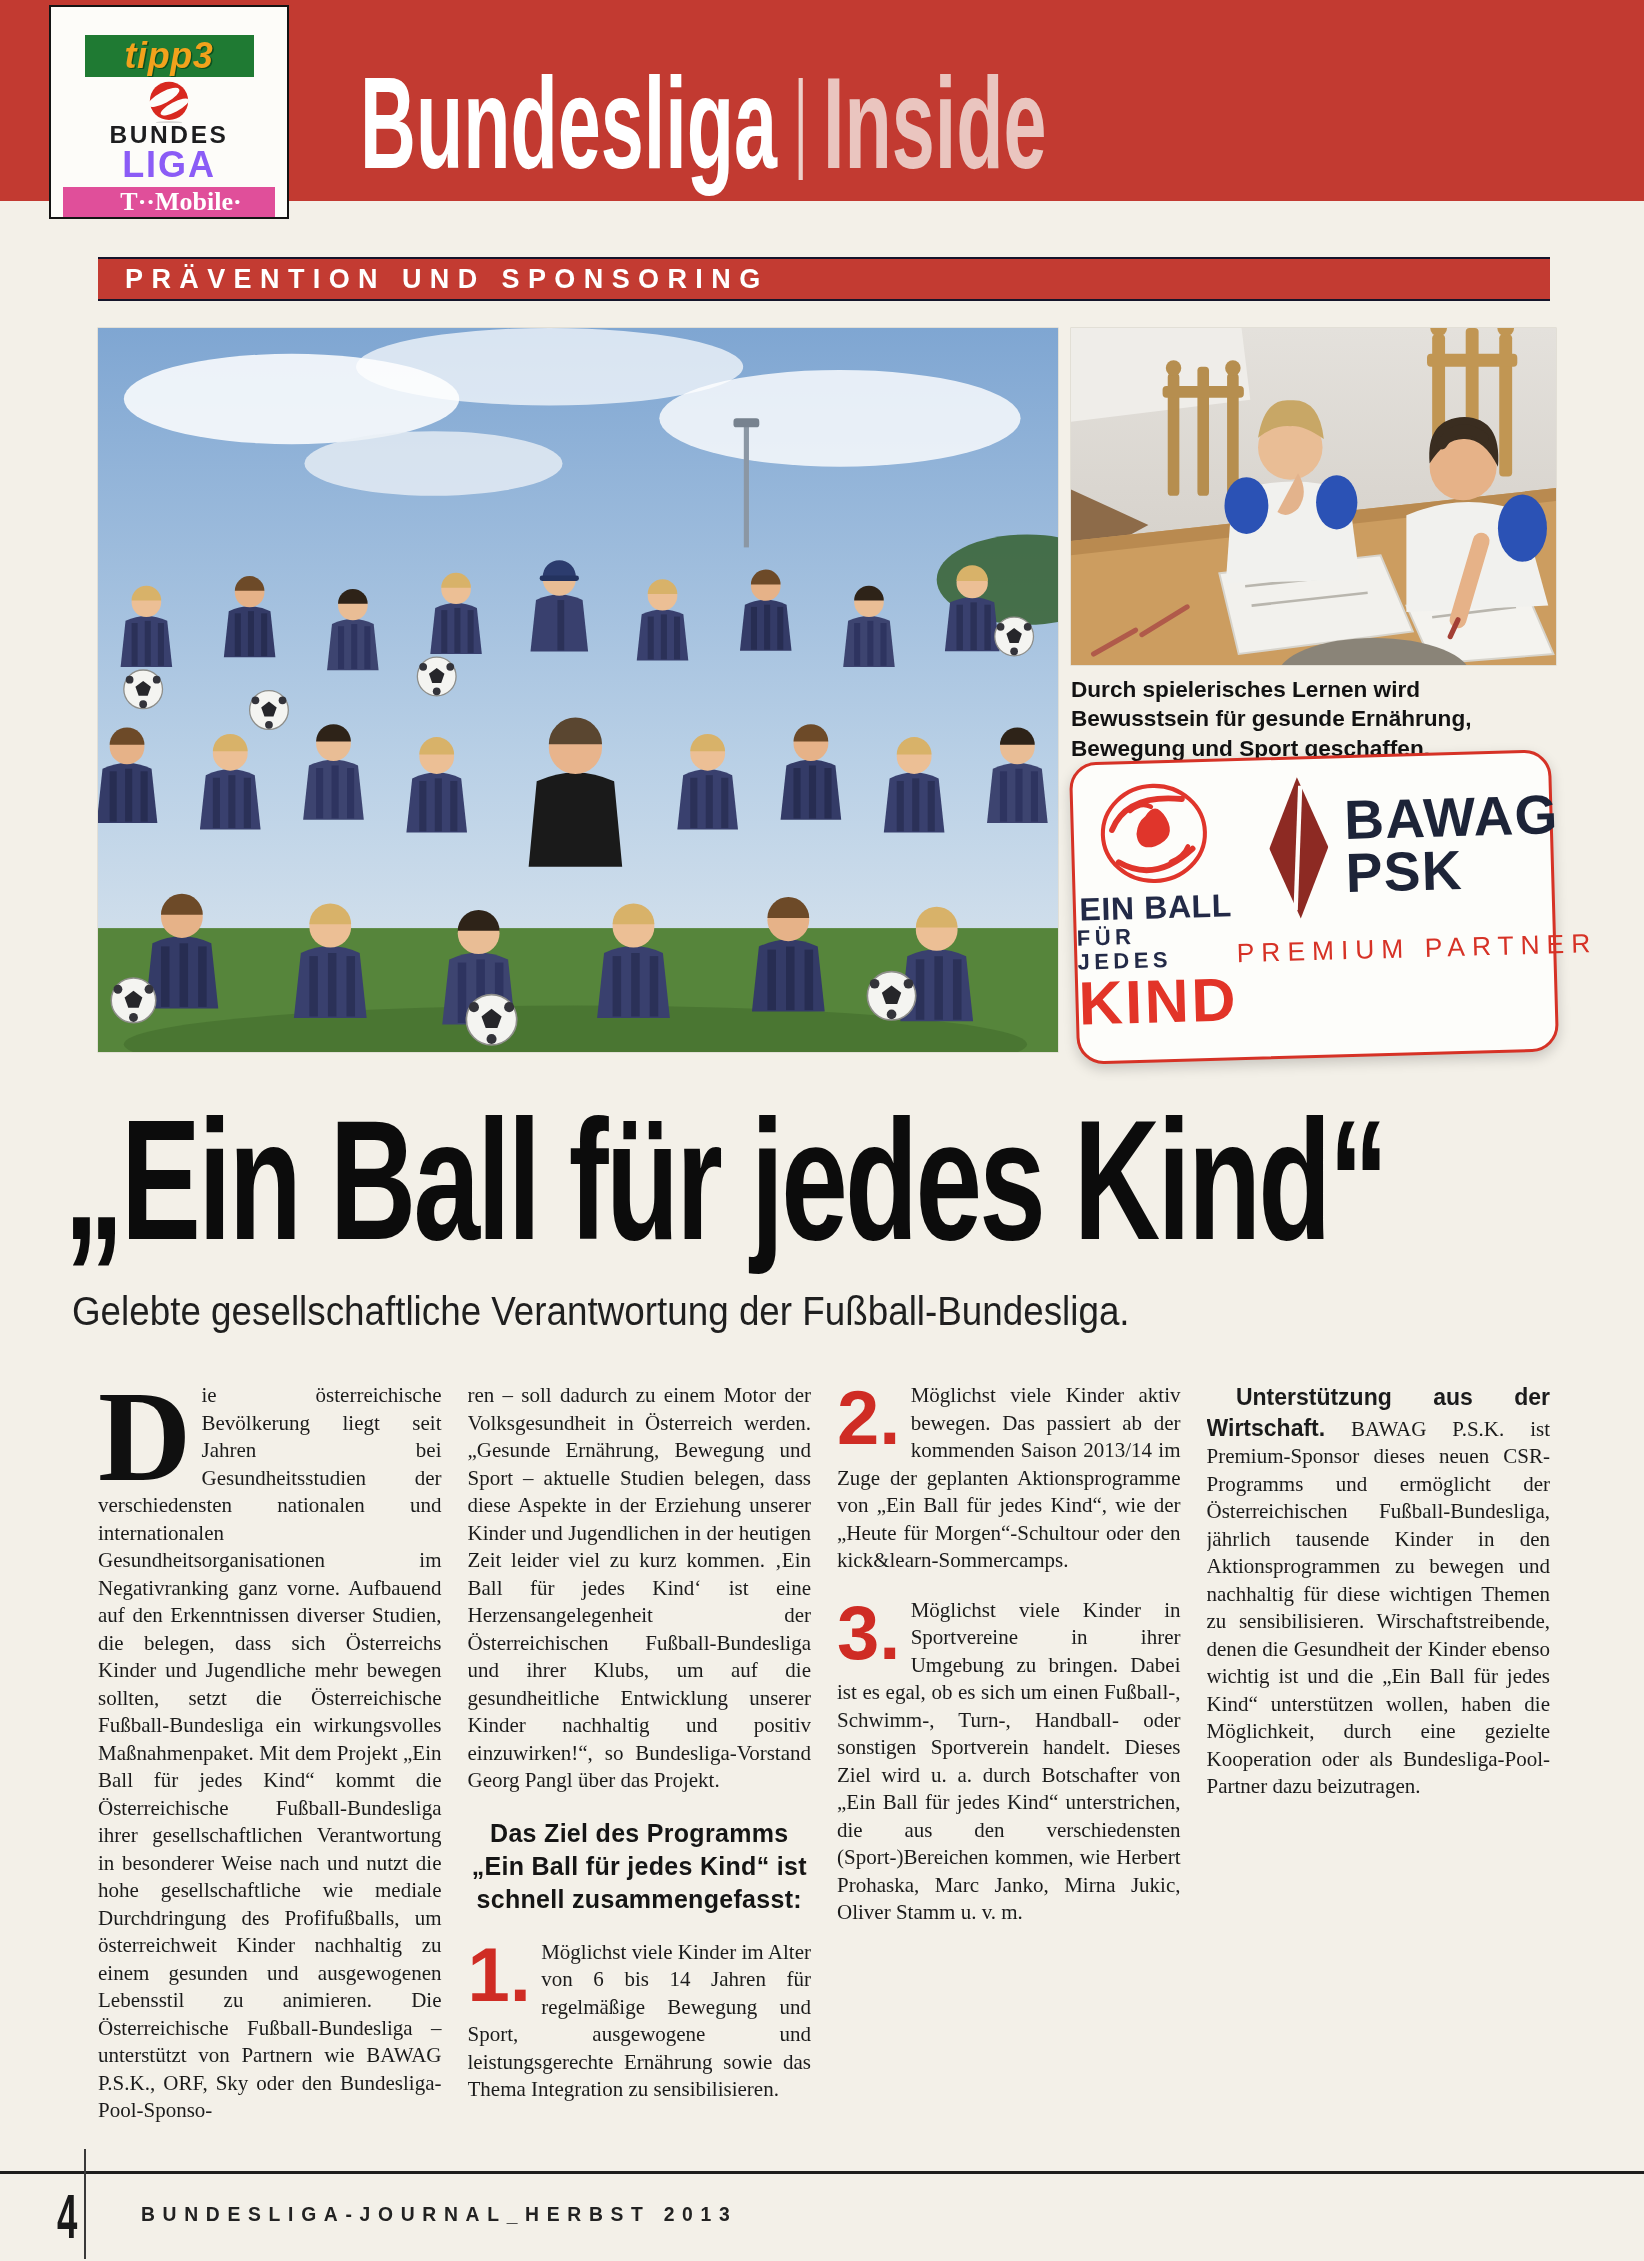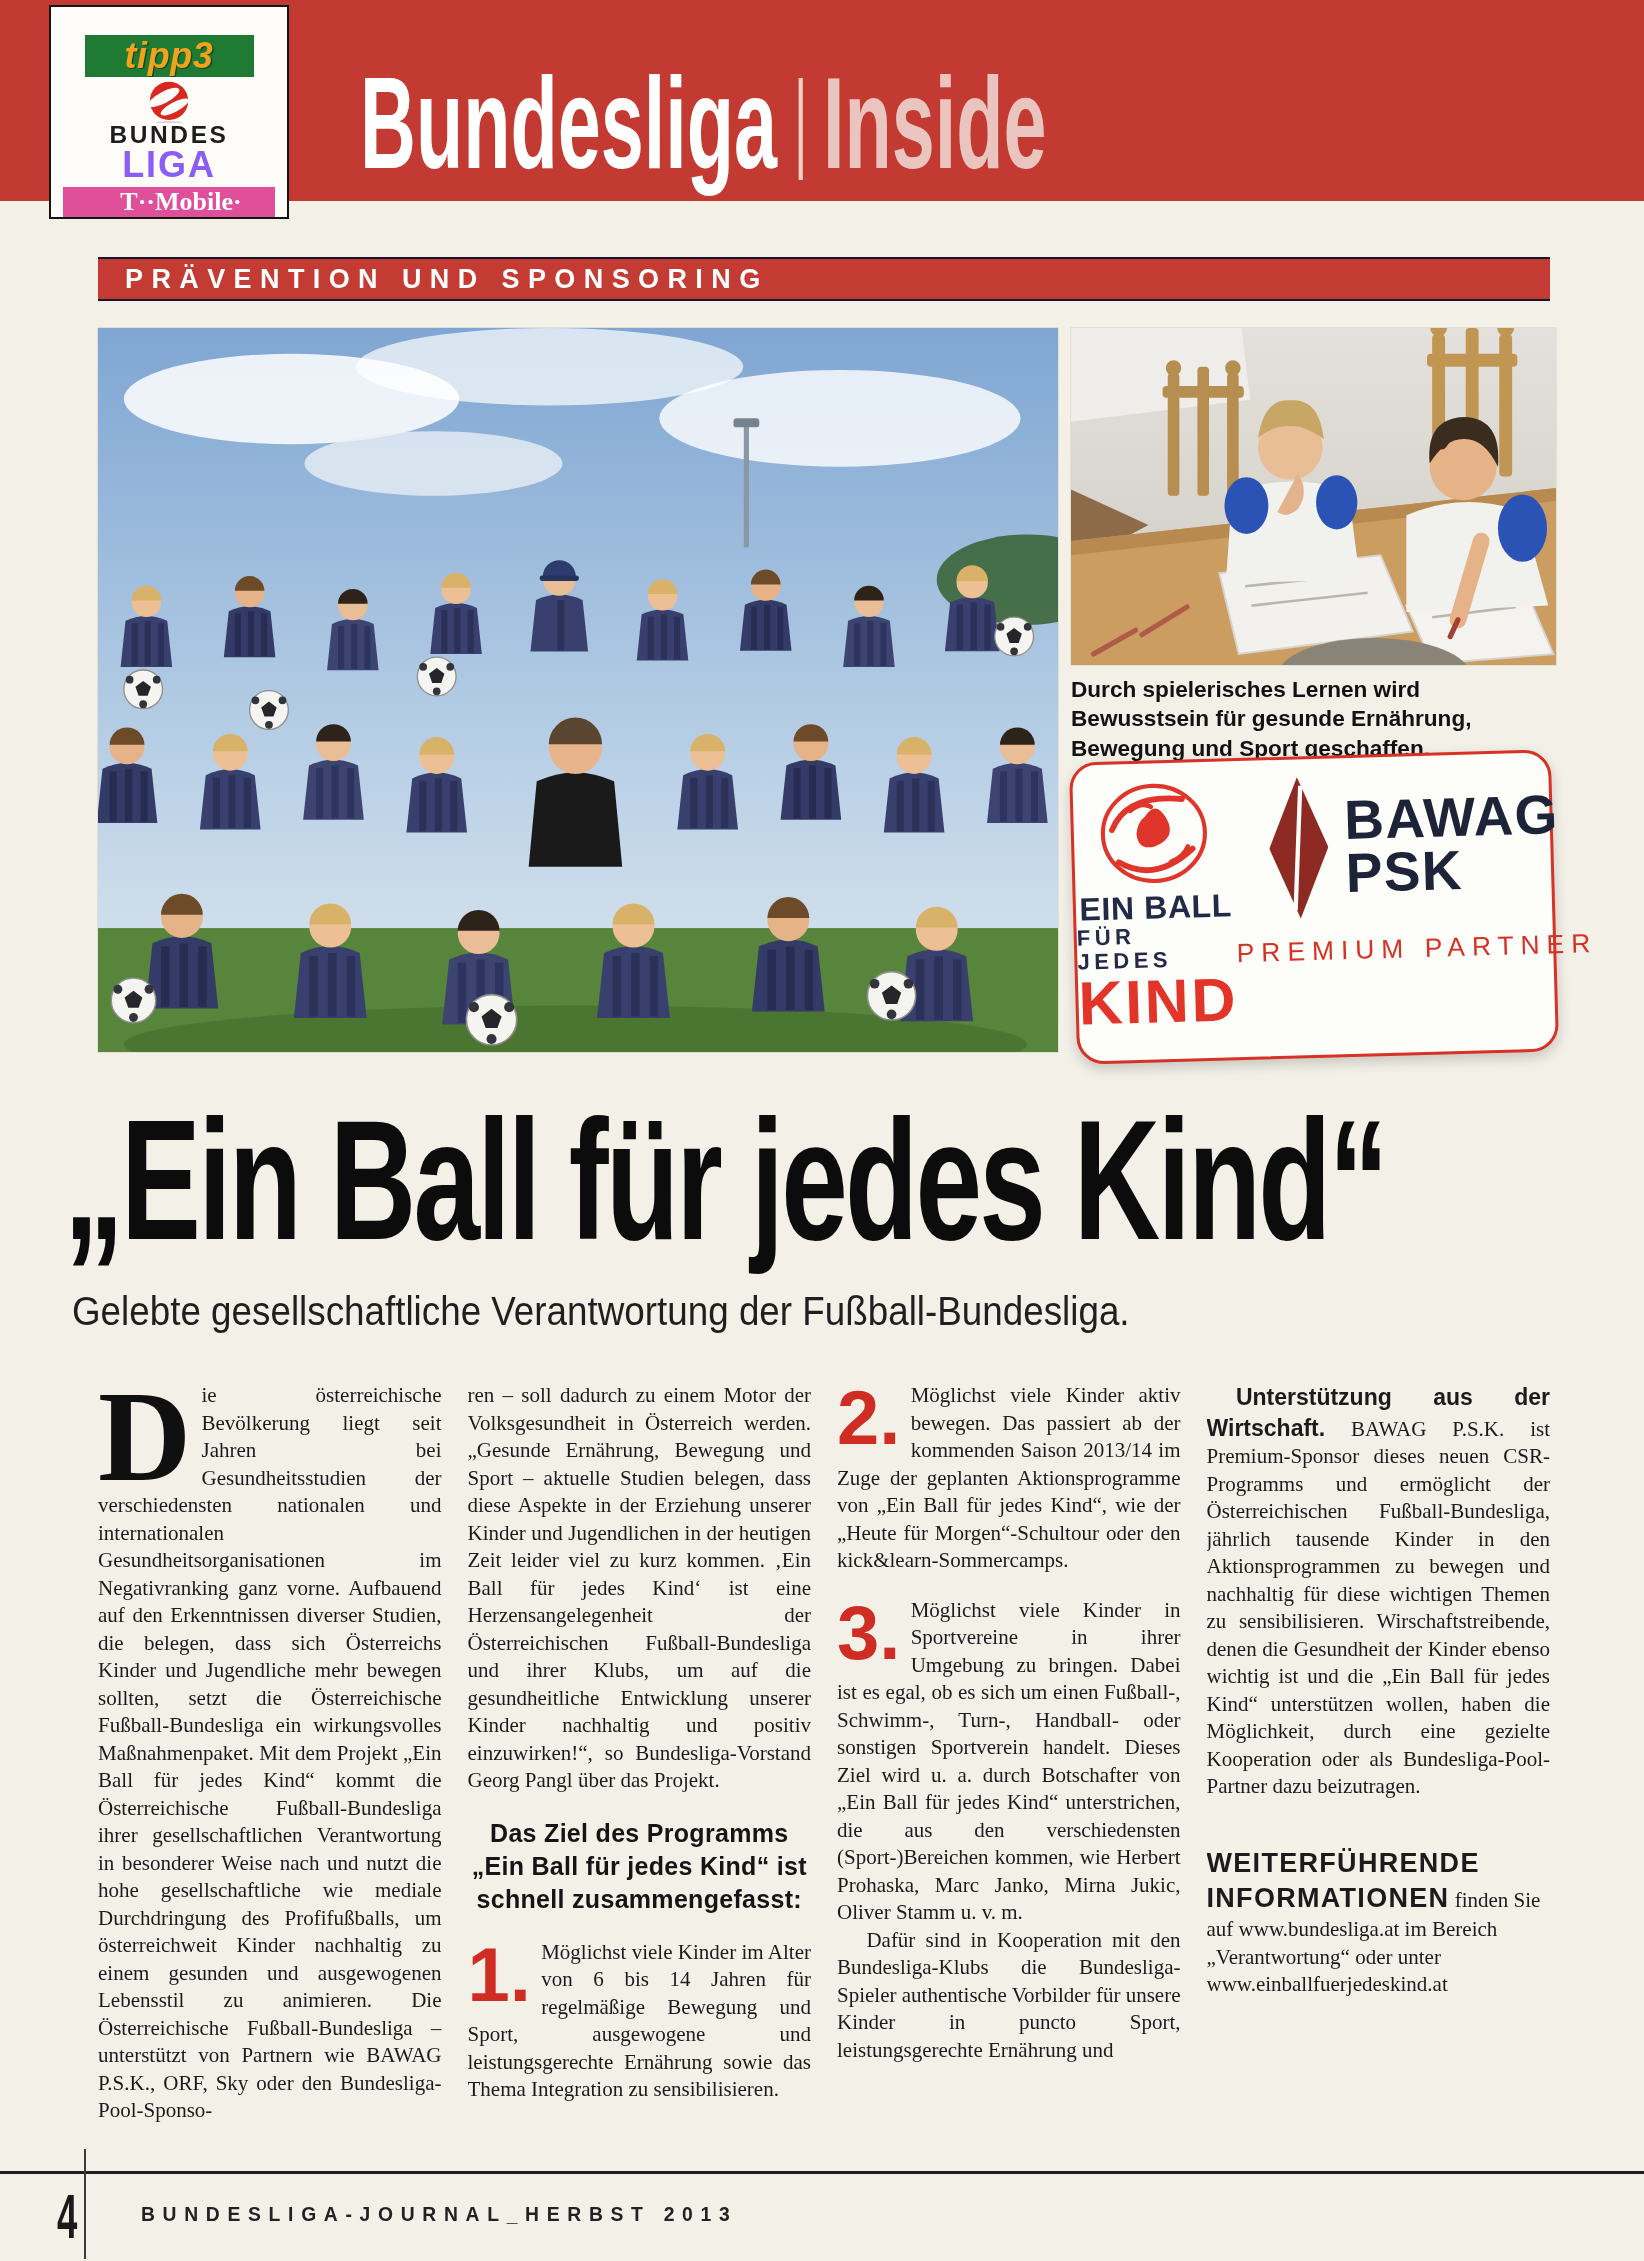--- a/index.html
+++ b/index.html
@@ -339,25 +339,23 @@
     <p><span class="dropcap">D</span><span>ie österreichische Bevölkerung liegt seit Jahren bei Gesundheitsstudien der verschiedensten nationalen und internationalen Gesundheitsorganisationen im Negativranking ganz vorne. Aufbauend auf den Erkenntnissen diverser Studien, die belegen, dass sich Österreichs Kinder und Jugendliche mehr bewegen sollten, setzt die Österreichische Fußball-Bundesliga ein wirkungsvolles Maßnahmenpaket. Mit dem Projekt „Ein Ball für jedes Kind“ kommt die Österreichische Fußball-Bundesliga ihrer gesellschaftlichen Verantwortung in besonderer Weise nach und nutzt die hohe gesellschaftliche wie mediale Durchdringung des Profifußballs, um österreichweit Kinder nachhaltig zu einem gesunden und ausgewogenen Lebensstil zu animieren. Die Österreichische Fußball-Bundesliga – unterstützt von Partnern wie BAWAG P.S.K., ORF, Sky oder den Bundesliga-Pool-Sponso-</span></p>
   </div>
   <div class="col">
     <p>ren – soll dadurch zu einem Motor der Volksgesundheit in Österreich werden. „Gesunde Ernährung, Bewegung und Sport – aktuelle Studien belegen, dass diese Aspekte in der Erziehung unserer Kinder und Jugendlichen in der heutigen Zeit leider viel zu kurz kommen. ‚Ein Ball für jedes Kind‘ ist eine Herzensangelegenheit der Österreichischen Fußball-Bundesliga und ihrer Klubs, um auf die gesundheitliche Entwicklung unserer Kinder nachhaltig und positiv einzuwirken!“, so Bundesliga-Vorstand Georg Pangl über das Projekt.</p>
     <p class="subhead2">Das Ziel des Programms „Ein Ball für jedes Kind“ ist schnell zusammengefasst:</p>
     <p class="item"><span class="num">1.</span><span>Möglichst viele Kinder im Alter von 6 bis 14 Jahren für regelmäßige Bewegung und Sport, ausgewogene und leistungsgerechte Ernährung sowie das Thema Integration zu sensibilisieren.</span></p>
   </div>
   <div class="col">
     <p><span class="num">2.</span><span>Möglichst viele Kinder aktiv bewegen. Das passiert ab der kommenden Saison 2013/14 im Zuge der geplanten Aktionsprogramme von „Ein Ball für jedes Kind“, wie der „Heute für Morgen“-Schultour oder den kick&amp;learn-Sommercamps.</span></p>
     <p class="item"><span class="num">3.</span><span>Möglichst viele Kinder in Sportvereine in ihrer Umgebung zu bringen. Dabei ist es egal, ob es sich um einen Fußball-, Schwimm-, Turn-, Handball- oder sonstigen Sportverein handelt. Dieses Ziel wird u. a. durch Botschafter von „Ein Ball für jedes Kind“ unterstrichen, die aus den verschiedensten (Sport-)Bereichen kommen, wie Herbert Prohaska, Marc Janko, Mirna Jukic, Oliver Stamm u. v. m.</span></p>
-    <p class="indent">Dafür sind in Kooperation mit den Bundesliga-Klubs die Bundesliga-Spieler authentische Vorbilder für unsere Kinder in puncto Sport, leistungsgerechte Ernährung und</p>
   </div>
   <div class="col">
     <p class="indent"><span class="lead-bold">Unterstützung aus der Wirtschaft.</span><span> BAWAG P.S.K. ist Premium-Sponsor dieses neuen CSR-Programms und ermöglicht der Österreichischen Fußball-Bundesliga, jährlich tausende Kinder in den Aktionsprogrammen zu bewegen und nachhaltig für diese wichtigen Themen zu sensibilisieren. Wirschaftstreibende, denen die Gesundheit der Kinder ebenso wichtig ist und die „Ein Ball für jedes Kind“ unterstützen wollen, haben die Möglichkeit, durch eine gezielte Kooperation oder als Bundesliga-Pool-Partner dazu beizutragen.</span></p>
-    <p class="info-block" style="text-align:left;"><span class="lead-caps">WEITERFÜHRENDE INFORMATIONEN</span><span> finden Sie auf www.bundesliga.at im Bereich „Verantwortung“ oder unter www.einballfuerjedeskind.at</span></p>
   </div>
 </div>
 
 <div class="footer-rule"></div>
 <div class="footer-num">4</div>
 <div class="footer-vline"></div>
 <div class="footer-text">BUNDESLIGA-JOURNAL_HERBST 2013</div>
 
 
 </body></html>

